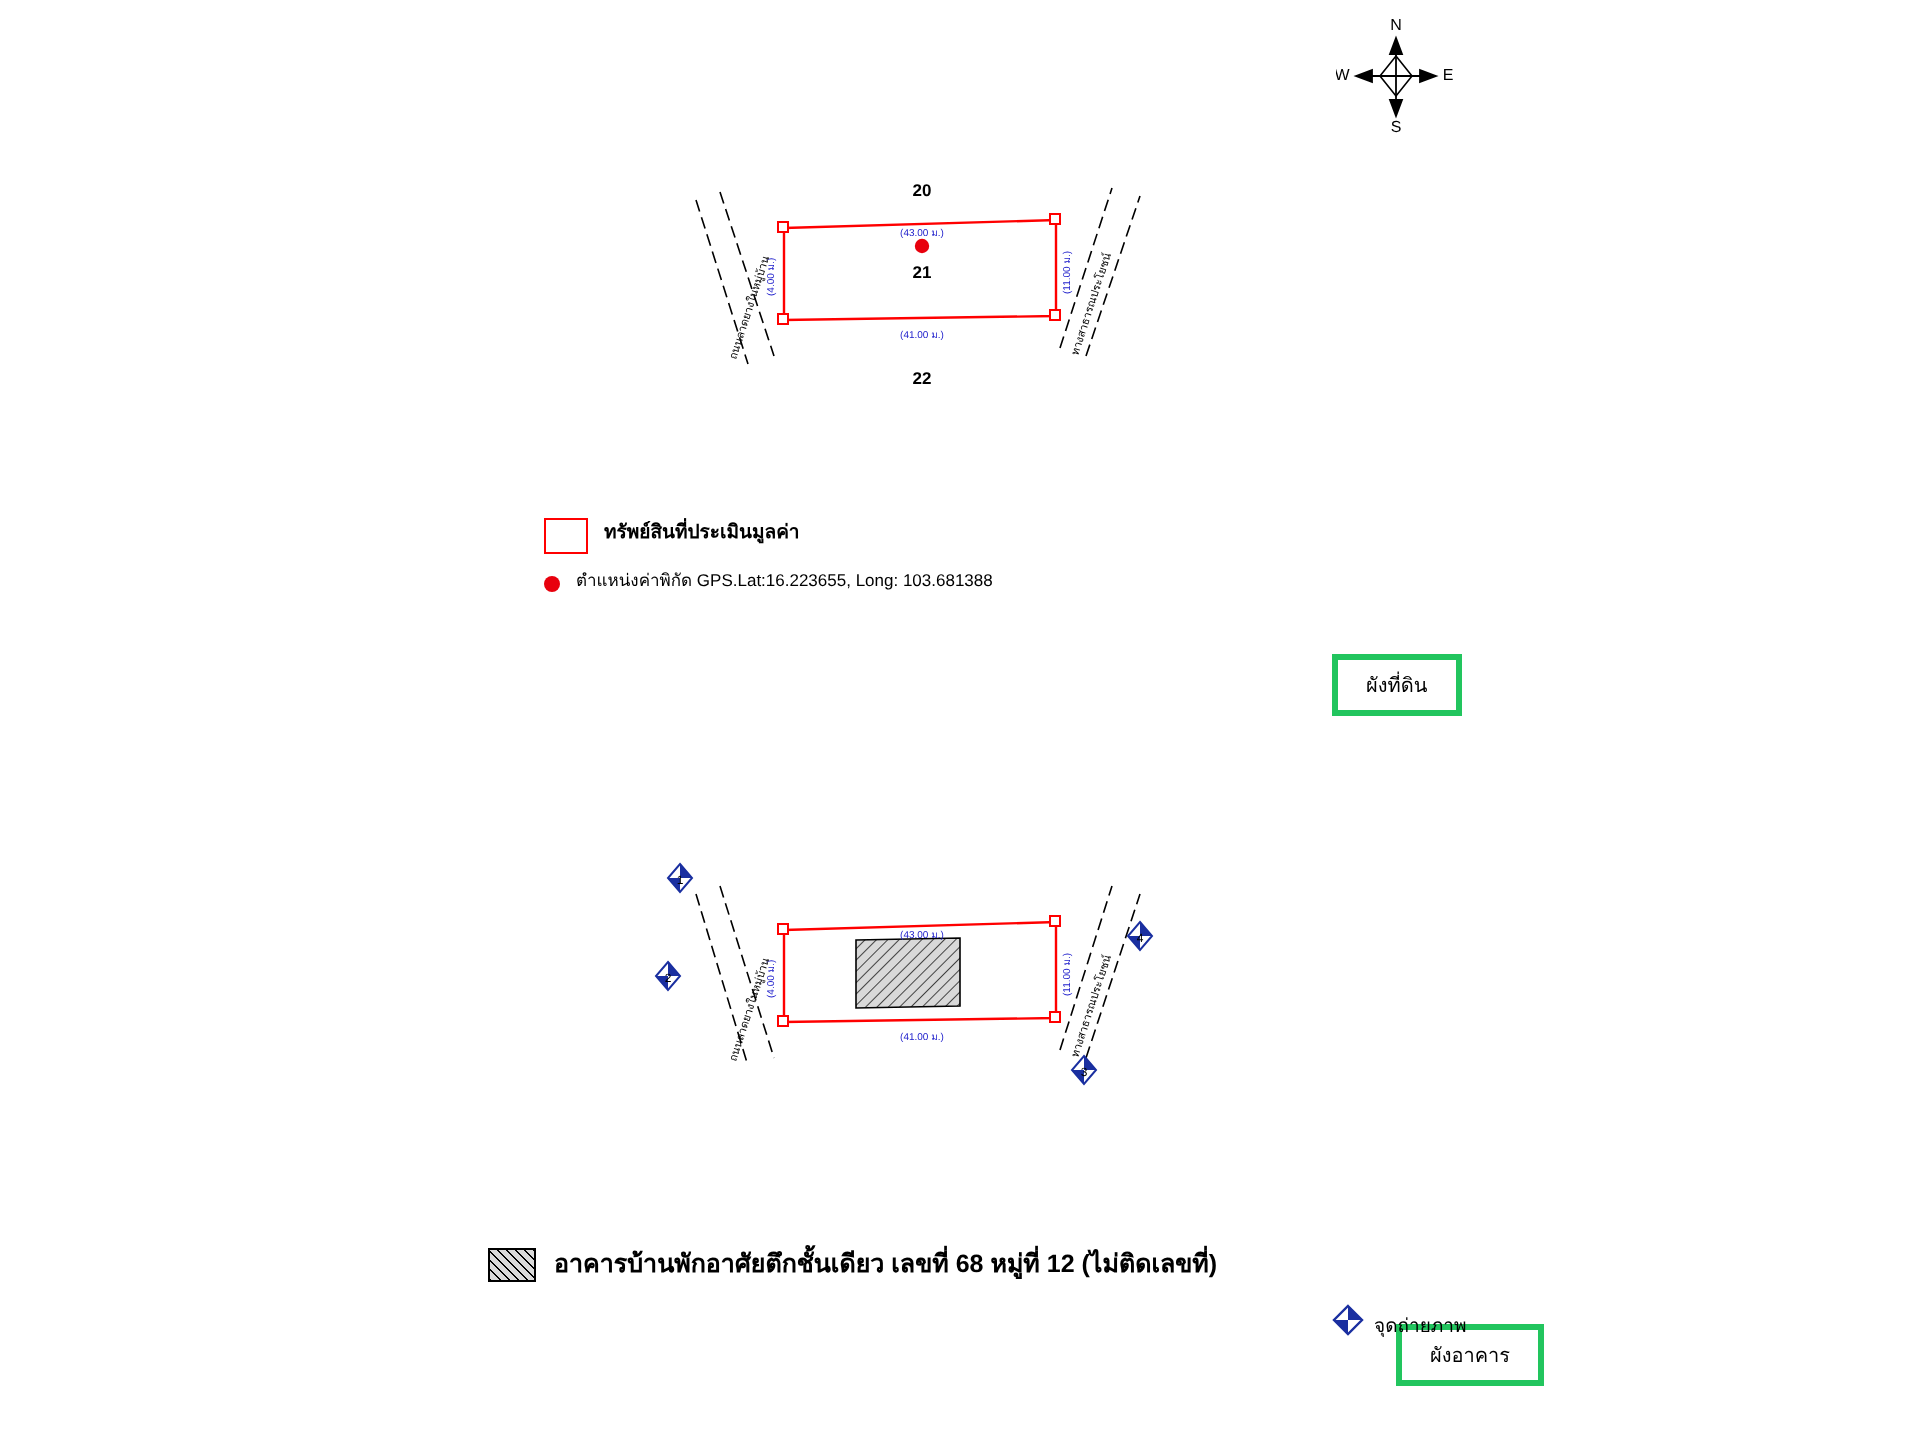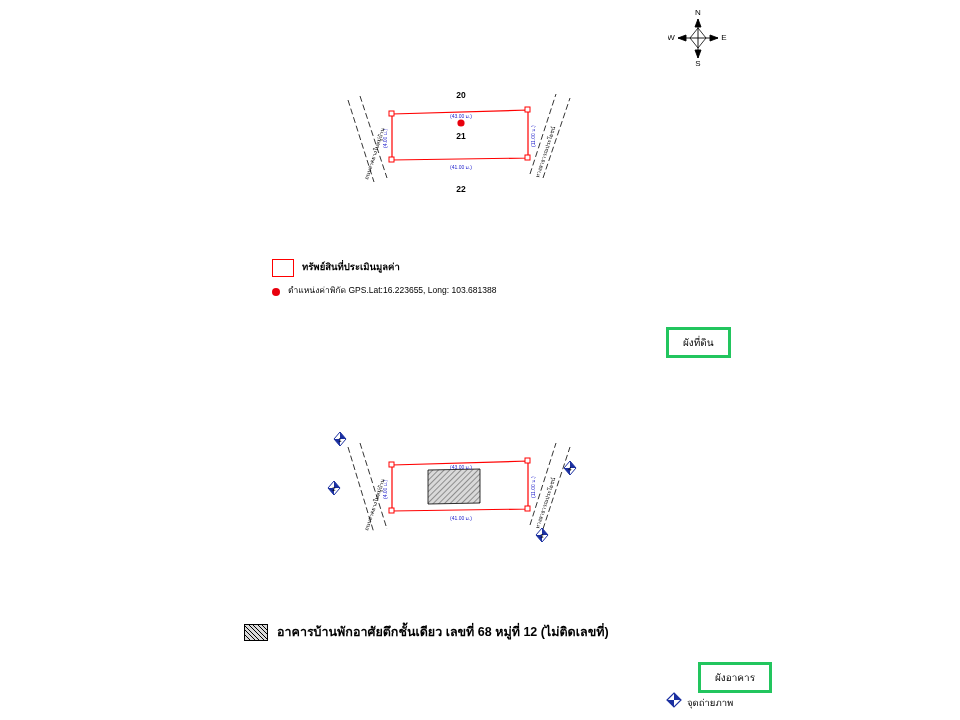--- a/index.html
+++ b/index.html
@@ -118,21 +118,21 @@
   .building-legend-text {
     font-size: 12.5px;
     font-weight: bold;
     color: #000000;
   }
 
   
   .photo-legend {
     position: absolute;
     left: 666px;
-    top: 692px;
+    top: 652px;
     display: flex;
     align-items: center;
   }
   .photo-legend .marker { margin-right: 5px; }
   .photo-legend-text {
     font-size: 9.5px;
     color: #000000;
   }
 </style>
 </head>

